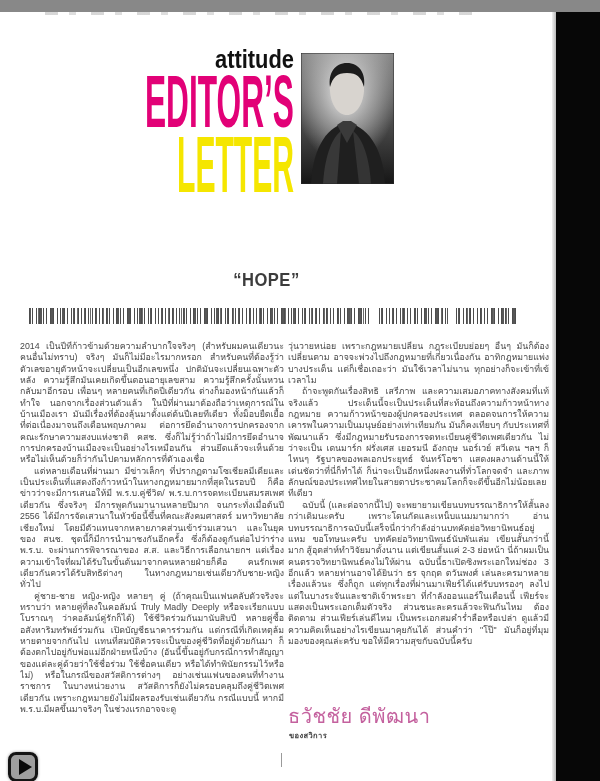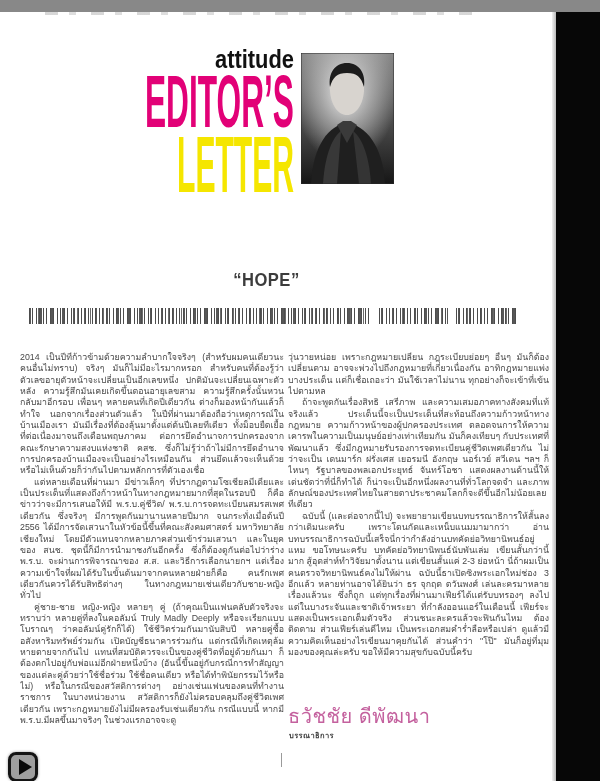--- a/index.html
+++ b/index.html
@@ -28,21 +28,21 @@
   
   .barcode{position:absolute;left:29px;top:296px;width:487px;height:16px;background-color:#fff;
     background-image:
       repeating-linear-gradient(90deg,#4c4c4c 0 1px,transparent 1px 3px,#4c4c4c 3px 4px,transparent 4px 7px),
       repeating-linear-gradient(90deg,#575757 0 2px,transparent 2px 11px),
       repeating-linear-gradient(90deg,transparent 0 9px,#6a6a6a 9px 10px,transparent 10px 13px);}
   .barcode .gap{position:absolute;top:-1px;height:18px;background:#fff;}
   .gap.g1{left:340px;width:9px;}
   .gap.g2{left:419px;width:7px;}
   
-  .col{position:absolute;top:340px;font-size:8.8px;line-height:11.35px;
+  .col{position:absolute;top:329px;font-size:8.8px;line-height:11.35px;
     color:#474747;text-align:justify;}
   .col p{margin:0;}
   .col p.indent{text-indent:14px;}
   .col-left{left:20px;width:264px;height:430px;overflow:hidden;}
   .col-right{left:288px;width:261px;height:357px;overflow:hidden;}
   .col-divider{position:absolute;left:281px;top:741px;width:1px;height:14px;background:#9a9a9a;}
   
   .sig-name{position:absolute;left:288px;top:688px;font-size:20px;color:#c4619e;letter-spacing:.5px;}
   .sig-title{position:absolute;left:289px;top:717px;font-size:7.5px;font-weight:bold;color:#3a3a3a;letter-spacing:.4px;}
   
@@ -96,29 +96,29 @@
     <span class="gap g2"></span>
   </div>
 
   <div class="col col-left">
     <p>2014 เป็นปีที่ก้าวข้ามด้วยความลำบากใจจริงๆ (สำหรับผมคนเดียวนะ คนอื่นไม่ทราบ) จริงๆ มันก็ไม่มีอะไรมากหรอก สำหรับคนที่ต้องรู้ว่าตัวเลขอายุตัวหน้าจะเปลี่ยนเป็นอีกเลขหนึ่ง ปกติมันจะเปลี่ยนเฉพาะตัวหลัง ความรู้สึกมันเคยเกิดขึ้นตอนอายุเลขสาม ความรู้สึกครั้งนั้นหวนกลับมาอีกรอบ เพื่อนๆ หลายคนที่เกิดปีเดียวกัน ต่างก็มองหน้ากันแล้วก็ทำใจ นอกจากเรื่องส่วนตัวแล้ว ในปีที่ผ่านมาต้องถือว่าเหตุการณ์ในบ้านเมืองเรา มันมีเรื่องที่ต้องลุ้นมาตั้งแต่ต้นปีเลยทีเดียว ทั้งม็อบยืดเยื้อที่ต่อเนื่องมาจนถึงเดือนพฤษภาคม ต่อการยึดอำนาจการปกครองจากคณะรักษาความสงบแห่งชาติ คสช. ซึ่งก็ไม่รู้ว่าถ้าไม่มีการยึดอำนาจการปกครองบ้านเมืองจะเป็นอย่างไรเหมือนกัน ส่วนยึดแล้วจะเห็นด้วยหรือไม่เห็นด้วยก็ว่ากันไปตามหลักการที่ตัวเองเชื่อ</p>
     <p class="indent">แต่หลายเดือนที่ผ่านมา มีข่าวเล็กๆ ที่ปรากฏตามโซเชียลมีเดียและเป็นประเด็นที่แสดงถึงก้าวหน้าในทางกฎหมายมากที่สุดในรอบปี ก็คือข่าวว่าจะมีการเสนอให้มี พ.ร.บ.คู่ชีวิต/ พ.ร.บ.การจดทะเบียนสมรสเพศเดียวกัน ซึ่งจริงๆ มีการพูดกันมานานหลายปีมาก จนกระทั่งเมื่อต้นปี 2556 ได้มีการจัดเสวนาในหัวข้อนี้ขึ้นที่คณะสังคมศาสตร์ มหาวิทยาลัยเชียงใหม่ โดยมีตัวแทนจากหลายภาคส่วนเข้าร่วมเสวนา และในยุคของ สนช. ชุดนี้ก็มีการนำมาชงกันอีกครั้ง ซึ่งก็ต้องดูกันต่อไปว่าร่าง พ.ร.บ. จะผ่านการพิจารณาของ ส.ส. และวิธีการเลือกนายกฯ แต่เรื่องความเข้าใจที่ผมได้รับในขั้นต้นมาจากคนหลายฝ่ายก็คือ คนรักเพศเดียวกันควรได้รับสิทธิต่างๆ ในทางกฎหมายเช่นเดียวกับชาย-หญิงทั่วไป</p>
     <p class="indent">คู่ชาย-ชาย หญิง-หญิง หลายๆ คู่ (ถ้าคุณเป็นแฟนคลับตัวจริงจะทราบว่า หลายคู่ที่ลงในคอลัมน์ Truly Madly Deeply หรือจะเรียกแบบโบราณๆ ว่าคอลัมน์คู่รักก็ได้) ใช้ชีวิตร่วมกันมานับสิบปี หลายคู่ซื้ออสังหาริมทรัพย์ร่วมกัน เปิดบัญชีธนาคารร่วมกัน แต่กรณีที่เกิดเหตุล้มหายตายจากกันไป แทนที่สมบัติควรจะเป็นของคู่ชีวิตที่อยู่ด้วยกันมา ก็ต้องตกไปอยู่กับพ่อแม่อีกฝ่ายหนึ่งบ้าง (อันนี้ขึ้นอยู่กับกรณีการทำสัญญาของแต่ละคู่ด้วยว่าใช้ชื่อร่วม ใช้ชื่อคนเดียว หรือได้ทำพินัยกรรมไว้หรือไม่) หรือในกรณีของสวัสดิการต่างๆ อย่างเช่นแฟนของคนที่ทำงานราชการ ในบางหน่วยงาน สวัสดิการก็ยังไม่ครอบคลุมถึงคู่ชีวิตเพศเดียวกัน เพราะกฎหมายยังไม่มีผลรองรับเช่นเดียวกัน กรณีแบบนี้ หากมี พ.ร.บ.มีผลขึ้นมาจริงๆ ในช่วงแรกอาจจะดู</p>
   </div>
 
   <div class="col col-right">
-    <p>วุ่นวายหน่อย เพราะกฎหมายเปลี่ยน กฎระเบียบย่อยๆ อื่นๆ มันก็ต้องเปลี่ยนตาม อาจจะพ่วงไปถึงกฎหมายที่เกี่ยวเนื่องกัน อาทิกฎหมายแพ่งบางประเด็น แต่ก็เชื่อเถอะว่า มันใช้เวลาไม่นาน ทุกอย่างก็จะเข้าที่เข้นไปตามหล</p>
+    <p>วุ่นวายหน่อย เพราะกฎหมายเปลี่ยน กฎระเบียบย่อยๆ อื่นๆ มันก็ต้องเปลี่ยนตาม อาจจะพ่วงไปถึงกฎหมายที่เกี่ยวเนื่องกัน อาทิกฎหมายแพ่งบางประเด็น แต่ก็เชื่อเถอะว่า มันใช้เวลาไม่นาน ทุกอย่างก็จะเข้าที่เข้เวลาไม</p>
     <p class="indent">ถ้าจะพูดกันเรื่องสิทธิ เสรีภาพ และความเสมอภาคทางสังคมที่แท้จริงแล้ว ประเด็นนี้จะเป็นประเด็นที่สะท้อนถึงความก้าวหน้าทางกฎหมาย ความก้าวหน้าของผู้ปกครองประเทศ ตลอดจนการให้ความเคารพในความเป็นมนุษย์อย่างเท่าเทียมกัน มันก็คงเทียบๆ กับประเทศที่พัฒนาแล้ว ซึ่งมีกฎหมายรับรองการจดทะเบียนคู่ชีวิตเพศเดียวกัน ไม่ว่าจะเป็น เดนมาร์ก ฝรั่งเศส เยอรมนี อังกฤษ นอร์เวย์ สวีเดน ฯลฯ ก็ไหนๆ รัฐบาลของพลเอกประยุทธ์ จันทร์โอชา แสดงผลงานด้านนี้ให้เด่นชัดว่าที่นี่ก็ทำได้ ก็น่าจะเป็นอีกหนึ่งผลงานที่ทั่วโลกจดจำ และภาพลักษณ์ของประเทศไทยในสายตาประชาคมโลกก็จะดีขึ้นอีกไม่น้อยเลยทีเดียว</p>
     <p class="indent">ฉบับนี้ (และต่อจากนี้ไป) จะพยายามเขียนบทบรรณาธิการให้สั้นลงกว่าเดิมนะครับ เพราะโดนกัดและเหน็บแนมมามากว่า อ่านบทบรรณาธิการฉบับนี้เสร็จนี่กว่ากำลังอ่านบทคัดย่อวิทยานิพนธ์อยู่ แหม ขอโทษนะครับ บทคัดย่อวิทยานิพนธ์นับพันเล่ม เขียนสั้นกว่านี้มาก สู้อุตส่าห์ทำวิจัยมาตั้งนาน แต่เขียนสั้นแค่ 2-3 ย่อหน้า นี่ถ้าผมเป็นคนตรวจวิทยานิพนธ์คงไม่ให้ผ่าน ฉบับนี้ธาเปิดซิงพระเอกใหม่ช่อง 3 อีกแล้ว หลายท่านอาจได้ยินว่า ธร จุกฤต ตวันพงศ์ เล่นละครมาหลายเรื่องแล้วนะ ซึ่งก็ถูก แต่ทุกเรื่องที่ผ่านมาเฟียร์ได้แต่รับบทรองๆ ลงไป แต่ในบางระจันและชาติเจ้าพระยา ที่กำลังออนแอร์ในเดือนนี้ เฟียร์จะแสดงเป็นพระเอกเต็มตัวจริง ส่วนชนะละครแล้วจะฟินกันไหม ต้องติดตาม ส่วนเฟียร์เล่นดีไหม เป็นพระเอกสมคำร่ำลือหรือเปล่า ดูแล้วมีความคิดเห็นอย่างไรเขียนมาคุยกันได้ ส่วนคำว่า "โป๊" มันก็อยู่ที่มุมมองของคุณล่ะครับ ขอให้มีความสุขกับฉบับนี้ครับ</p>
   </div>
 
   <div class="col-divider"></div>
 
   <div class="sig-name">ธวัชชัย ดีพัฒนา</div>
-  <div class="sig-title">บรรณาธิการ</div>
+  <div class="sig-title">ของสวิการ</div>
 
   <div class="play-btn">
     <span class="tri"></span>
   </div>
 
   <div class="cut-strip bottom"></div>
 
   <div class="edge-line"></div>
   <div class="edge-black"></div>
 

